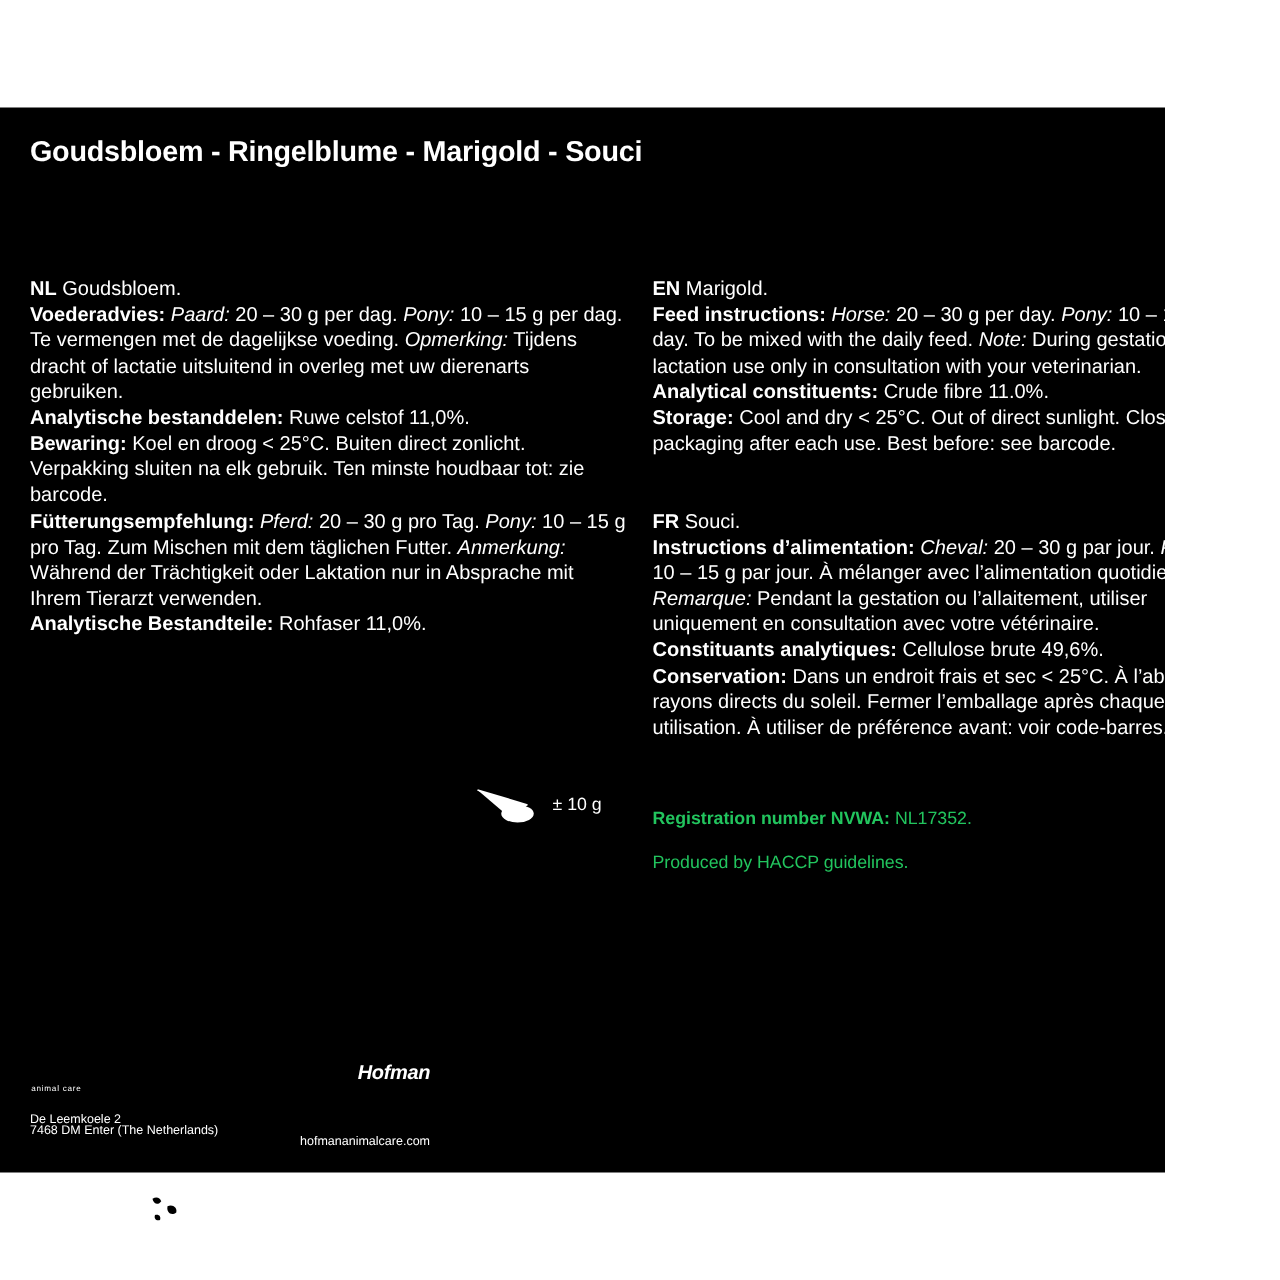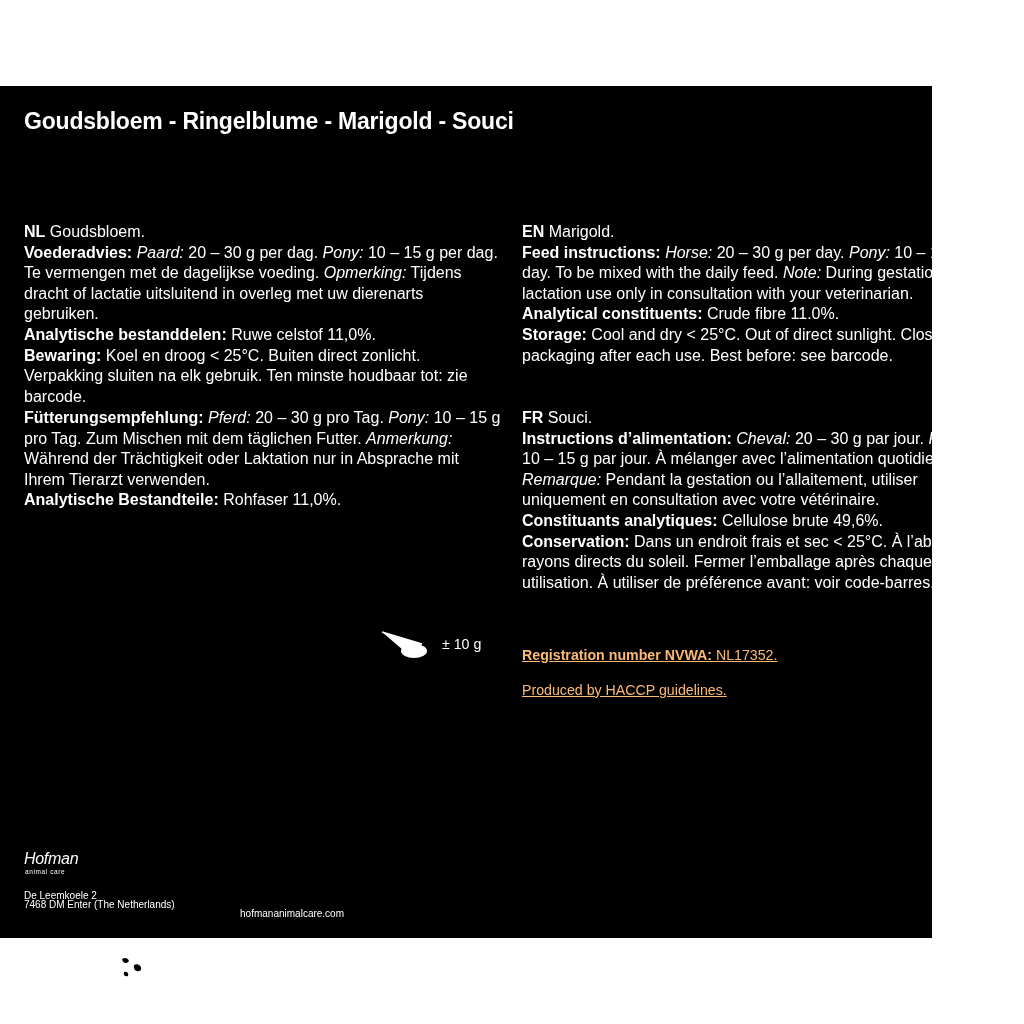--- a/index.html
+++ b/index.html
@@ -76,37 +76,37 @@
     color: #ffffff;
   }
 
   .reg {
     position: absolute;
     left: 522px;
     top: 545px;
     width: 478px;
     font-size: 14.2px;
     line-height: 20.6px;
-    color: #fdba74;
-    text-decoration: underline;
+    color: #22c55e;
   }
 
   .footer {
     position: absolute;
     left: 24px;
     top: 765px;
     width: 320px;
     color: #ffffff;
   }
   .brand {
     font-size: 16px;
-    font-weight: normal;
+    font-weight: bold;
     font-style: italic;
     letter-spacing: -0.3px;
     line-height: 16px;
+    text-align: right;
   }
   .brand-sub {
     font-size: 6.5px;
     letter-spacing: 0.6px;
     margin-left: 1px;
     margin-top: 1px;
   }
   .addr {
     font-size: 10px;
     line-height: 9.2px;

